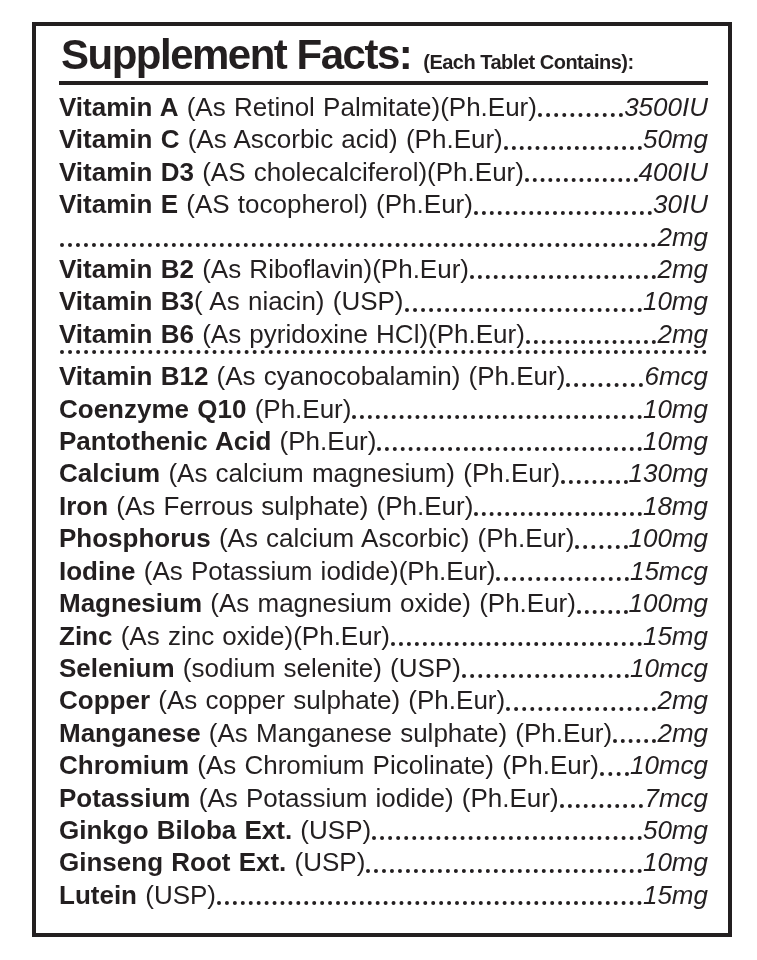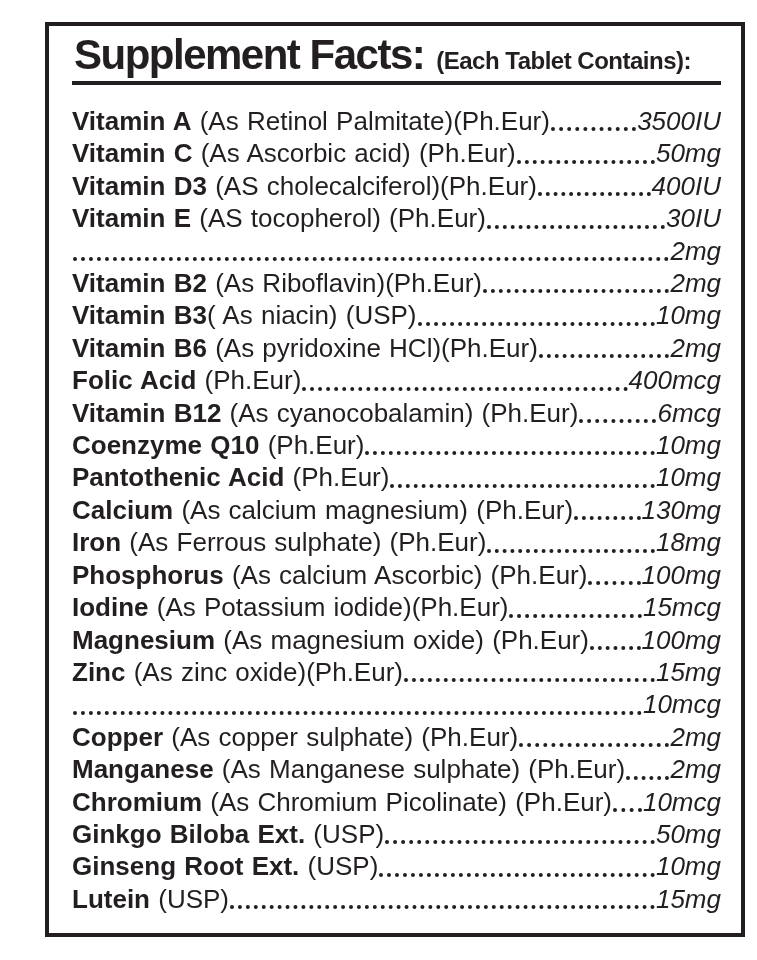--- a/index.html
+++ b/index.html
@@ -7,21 +7,21 @@
     position: relative;
     width: 757px;
     height: 960px;
     background: #ffffff;
     font-family: "Liberation Sans", sans-serif;
     color: #231f20;
     overflow: hidden;
   }
   .panel {
     position: absolute;
-    left: 45px;
+    left: 32px;
     top: 22px;
     width: 700px;
     height: 915px;
     box-sizing: border-box;
     border: 4px solid #231f20;
     background: #ffffff;
     padding: 5px 20px 8px 23px;
   }
   .header {
     display: flex;
@@ -30,30 +30,30 @@
     white-space: nowrap;
     padding-left: 2px;
   }
   .title {
     font-size: 42px;
     font-weight: bold;
     letter-spacing: -1.5px;
     line-height: 48px;
   }
   .subtitle {
-    font-size: 24px;
+    font-size: 20px;
     font-weight: bold;
     letter-spacing: -0.5px;
   }
   .rule {
     height: 4px;
     background: #231f20;
     margin-top: 2px;
   }
-  .rows { margin-top: 20px; }
+  .rows { margin-top: 6px; }
   .row {
     display: flex;
     align-items: baseline;
     font-size: 26px;
     line-height: 32.4px;
     word-spacing: 1px;
   }
   .label { white-space: nowrap; }
   .name { font-weight: bold; }
   .detail { font-weight: normal; }
@@ -111,23 +111,21 @@
           <span class="label"><span class="name">Vitamin B3</span><span class="detail">( As niacin) (USP)</span></span>
           <span class="leader"></span>
           <span class="amount">10mg</span>
         </div>
         <div class="row">
           <span class="label"><span class="name">Vitamin B6</span><span class="detail"> (As pyridoxine HCl)(Ph.Eur)</span></span>
           <span class="leader"></span>
           <span class="amount">2mg</span>
         </div>
         <div class="row">
-          <span class="label"><span class="name">Folic Acid</span><span class="detail"> (Ph.Eur)</span></span>
-          <span class="leader"></span>
-          <span class="amount">400mcg</span>
+          <span class="leader"></span>
         </div>
         <div class="row">
           <span class="label"><span class="name">Vitamin B12</span><span class="detail"> (As cyanocobalamin) (Ph.Eur)</span></span>
           <span class="leader"></span>
           <span class="amount">6mcg</span>
         </div>
         <div class="row">
           <span class="label"><span class="name">Coenzyme Q10</span><span class="detail"> (Ph.Eur)</span></span>
           <span class="leader"></span>
           <span class="amount">10mg</span>
@@ -161,37 +159,43 @@
           <span class="label"><span class="name">Magnesium</span><span class="detail"> (As magnesium oxide) (Ph.Eur)</span></span>
           <span class="leader"></span>
           <span class="amount">100mg</span>
         </div>
         <div class="row">
           <span class="label"><span class="name">Zinc</span><span class="detail"> (As zinc oxide)(Ph.Eur)</span></span>
           <span class="leader"></span>
           <span class="amount">15mg</span>
         </div>
         <div class="row">
+          <span class="label"><span class="name">Selenium</span><span class="detail"> (sodium selenite) (USP)</span></span>
           <span class="leader"></span>
           <span class="amount">10mcg</span>
         </div>
         <div class="row">
           <span class="label"><span class="name">Copper</span><span class="detail"> (As copper sulphate) (Ph.Eur)</span></span>
           <span class="leader"></span>
           <span class="amount">2mg</span>
         </div>
         <div class="row">
           <span class="label"><span class="name">Manganese</span><span class="detail"> (As Manganese sulphate) (Ph.Eur)</span></span>
           <span class="leader"></span>
           <span class="amount">2mg</span>
         </div>
         <div class="row">
           <span class="label"><span class="name">Chromium</span><span class="detail"> (As Chromium Picolinate) (Ph.Eur)</span></span>
           <span class="leader"></span>
           <span class="amount">10mcg</span>
+        </div>
+        <div class="row">
+          <span class="label"><span class="name">Potassium</span><span class="detail"> (As Potassium iodide) (Ph.Eur)</span></span>
+          <span class="leader"></span>
+          <span class="amount">7mcg</span>
         </div>
         <div class="row">
           <span class="label"><span class="name">Ginkgo Biloba Ext.</span><span class="detail"> (USP)</span></span>
           <span class="leader"></span>
           <span class="amount">50mg</span>
         </div>
         <div class="row">
           <span class="label"><span class="name">Ginseng Root Ext.</span><span class="detail"> (USP)</span></span>
           <span class="leader"></span>
           <span class="amount">10mg</span>

